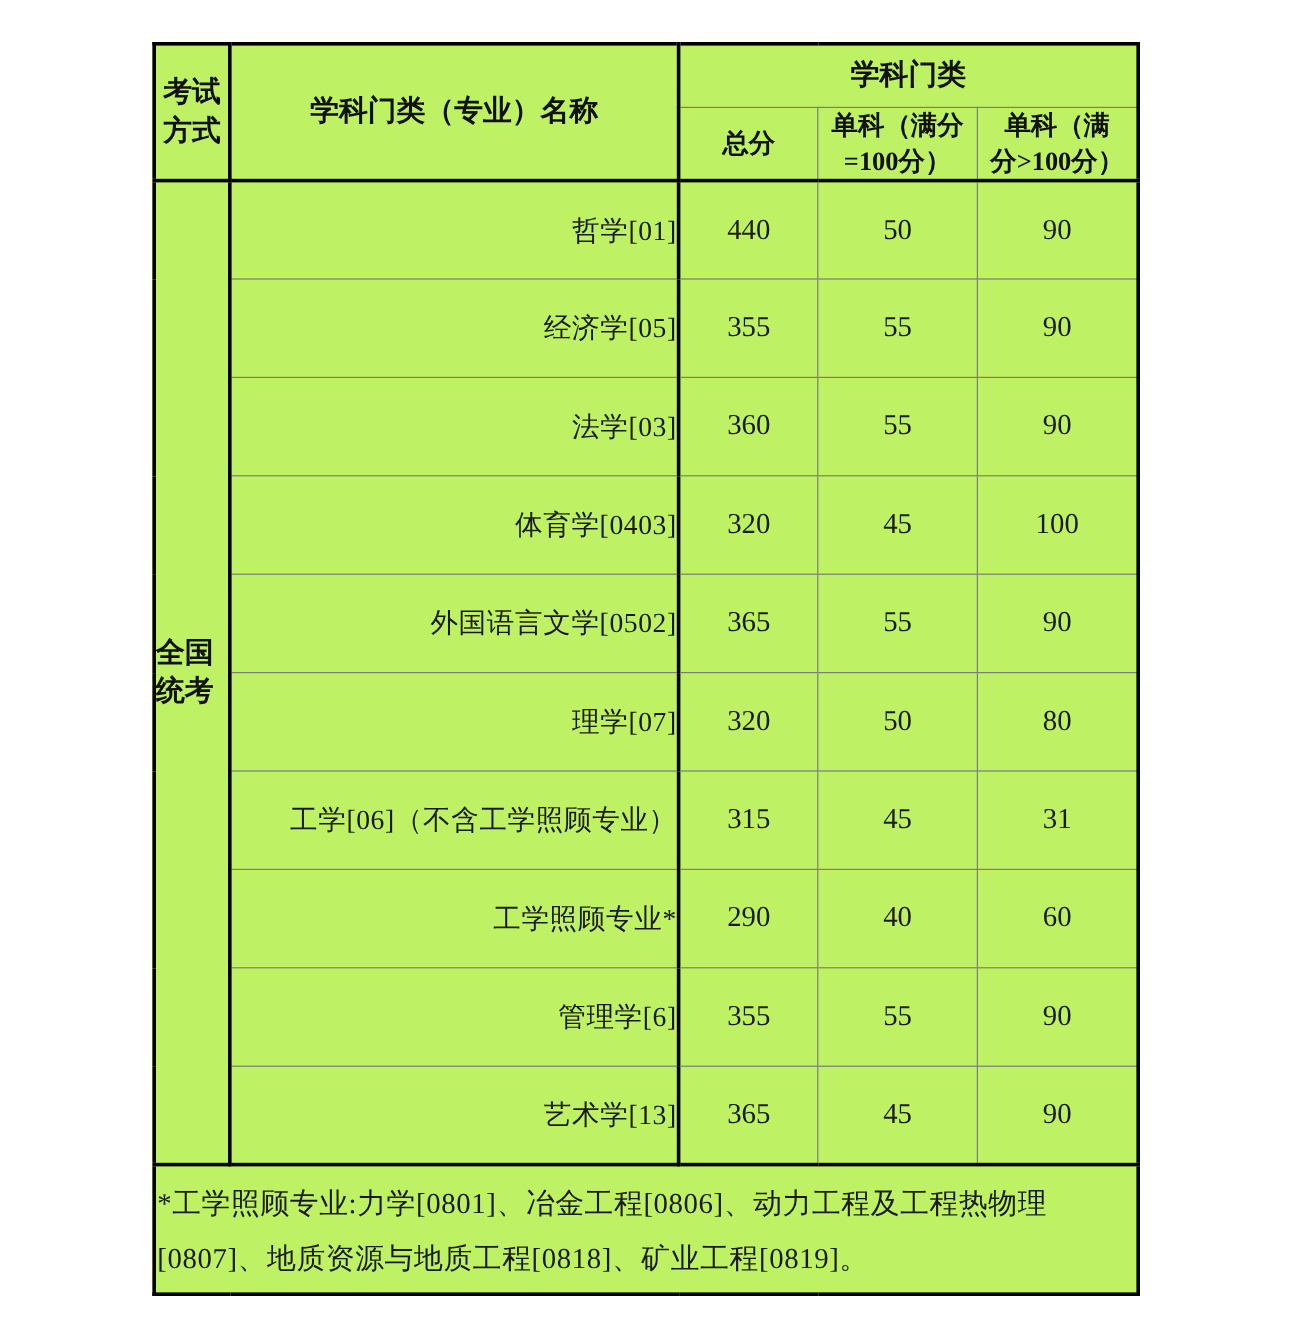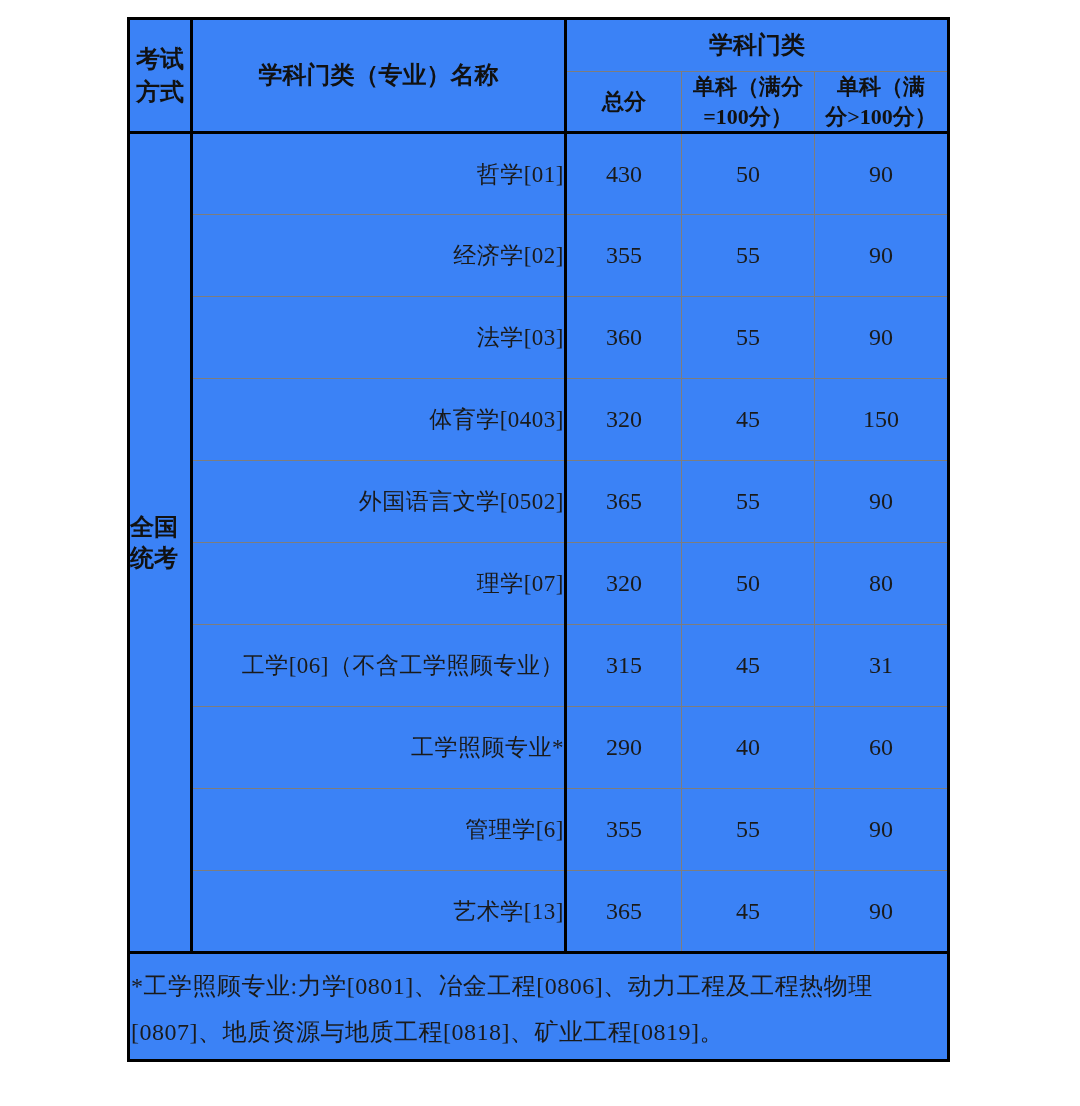--- a/index.html
+++ b/index.html
@@ -10,25 +10,25 @@
     color: #1a1a1a;
   }
   .page {
     position: relative;
     width: 1080px; height: 1106px;
     background: #ffffff;
     overflow: hidden;
   }
   table.score-table {
     position: absolute;
-    left: 127px; top: 17px;
+    left: 127px; top: 35px;
     width: 820px;
     border-collapse: collapse;
     table-layout: fixed;
-    background: #3b82f6;
+    background: #bef264;
   }
   table.score-table, table.score-table td, table.score-table th {
     border: 1px solid #7d7d7d;
   }
   table.score-table { border: 3px solid #000000; }
   th, td { vertical-align: middle; font-weight: normal; }
 
   
   .bR-thick { border-right: 3px solid #000000 !important; }
   .bB-thick { border-bottom: 3px solid #000000 !important; }
@@ -108,41 +108,41 @@
         <th class="hdr hdr-sub bB-thick">单科（满分
 =100分）</th>
         <th class="hdr hdr-sub bB-thick">单科（满
 分&gt;100分）</th>
       </tr>
 
       <tr class="body-row">
         <td class="exam-type bR-thick bB-thick" rowspan="10">全国
 统考</td>
         <td class="name bR-thick">哲学[01]</td>
-        <td class="num">430</td>
+        <td class="num">440</td>
         <td class="num">50</td>
         <td class="num">90</td>
       </tr>
       <tr class="body-row">
-        <td class="name bR-thick">经济学[02]</td>
+        <td class="name bR-thick">经济学[05]</td>
         <td class="num">355</td>
         <td class="num">55</td>
         <td class="num">90</td>
       </tr>
       <tr class="body-row">
         <td class="name bR-thick">法学[03]</td>
         <td class="num">360</td>
         <td class="num">55</td>
         <td class="num">90</td>
       </tr>
       <tr class="body-row">
         <td class="name bR-thick">体育学[0403]</td>
         <td class="num">320</td>
         <td class="num">45</td>
-        <td class="num">150</td>
+        <td class="num">100</td>
       </tr>
       <tr class="body-row">
         <td class="name bR-thick">外国语言文学[0502]</td>
         <td class="num">365</td>
         <td class="num">55</td>
         <td class="num">90</td>
       </tr>
       <tr class="body-row">
         <td class="name bR-thick">理学[07]</td>
         <td class="num">320</td>

